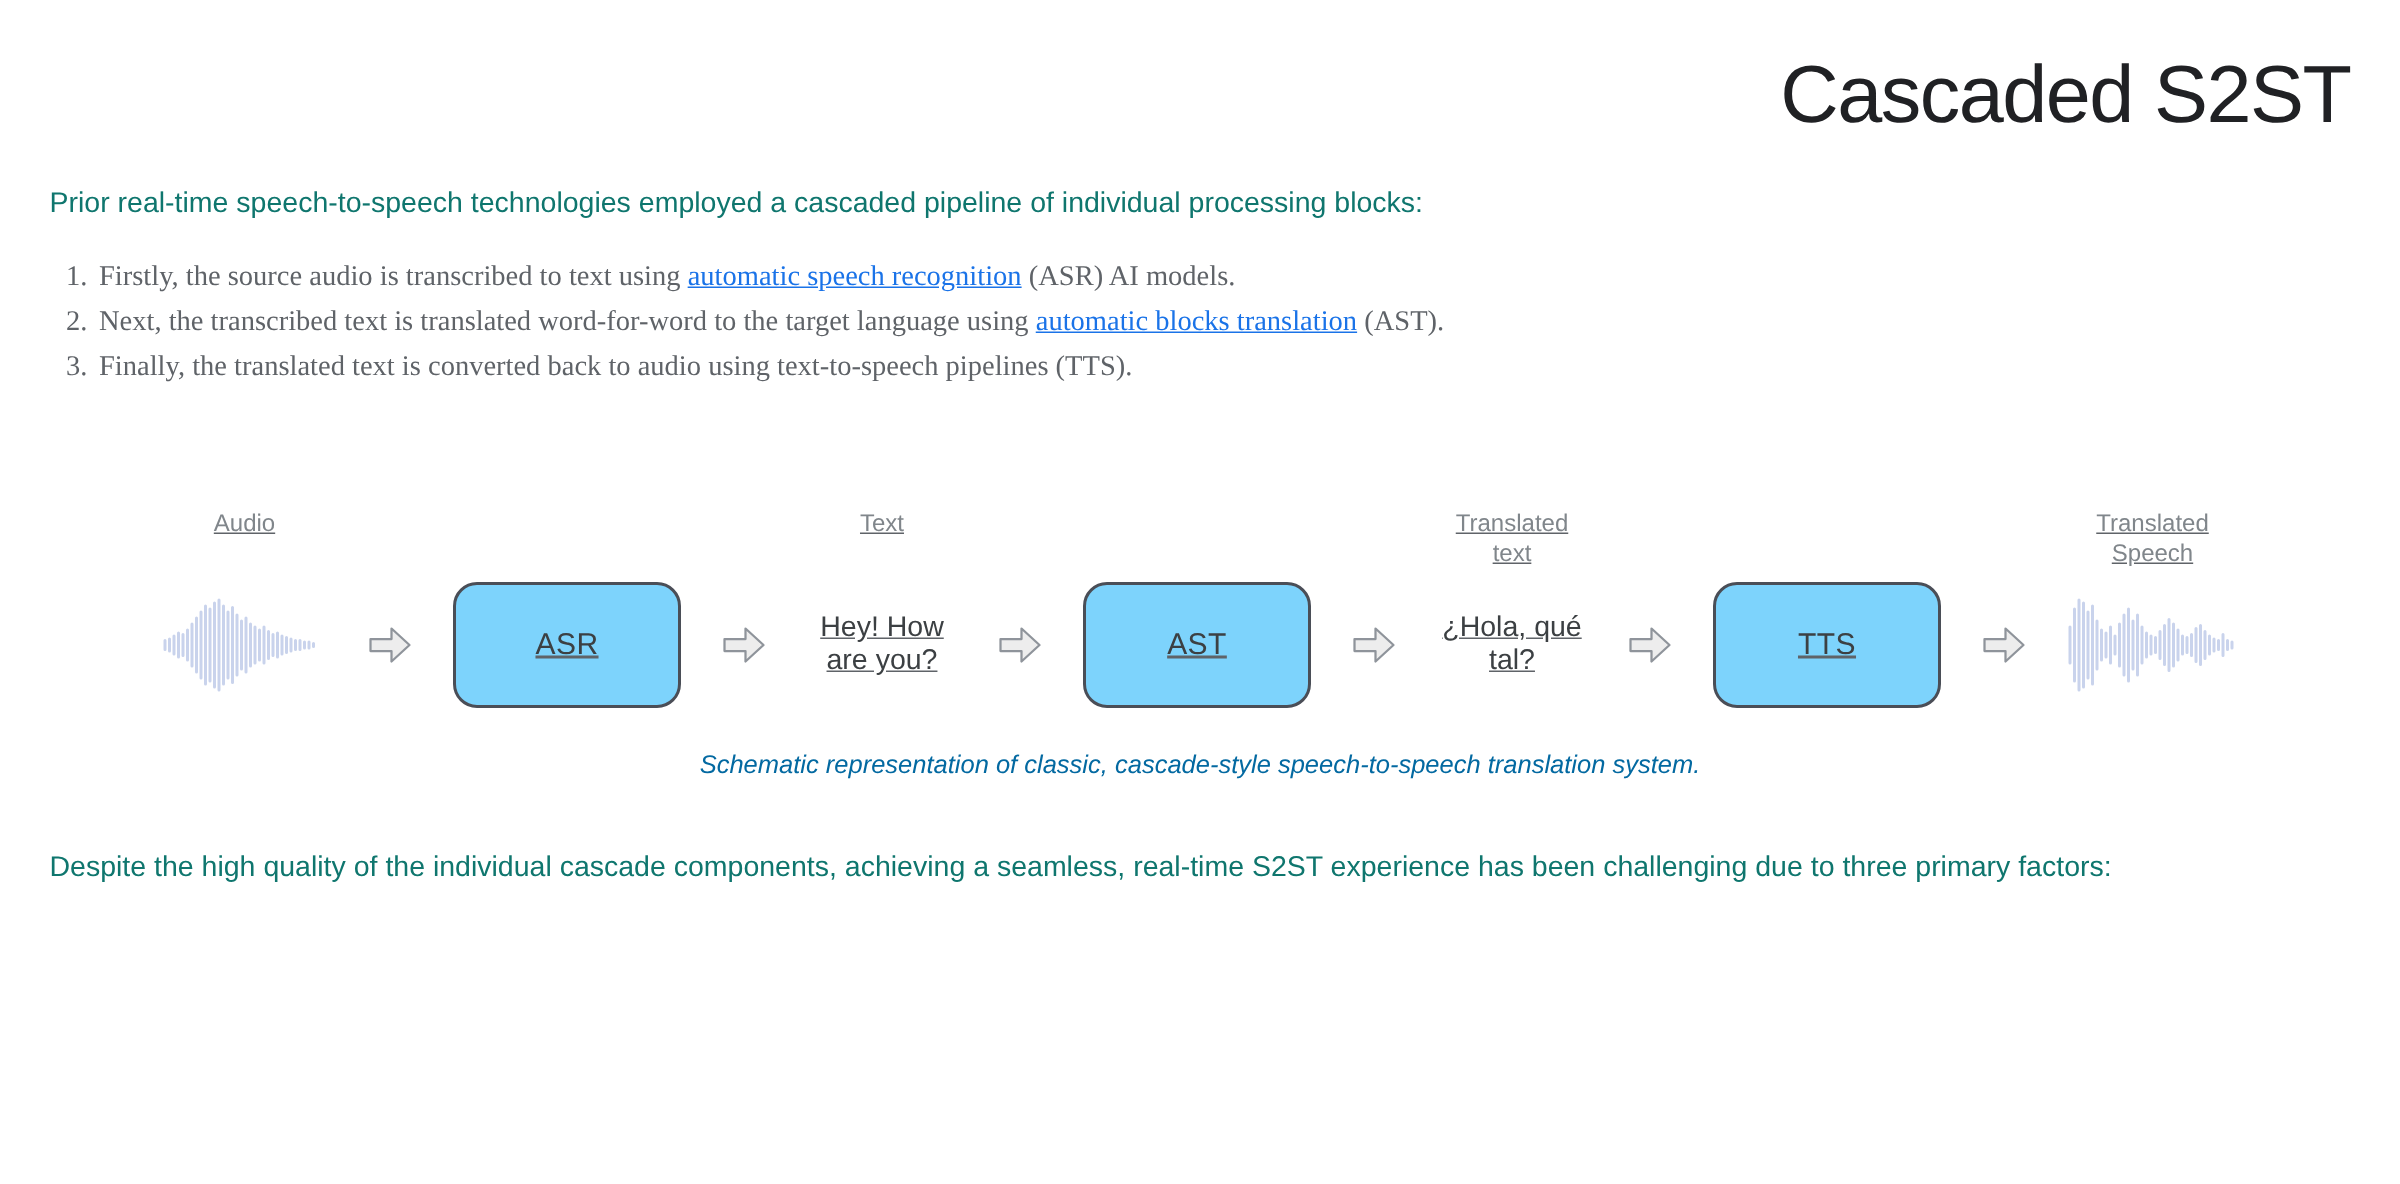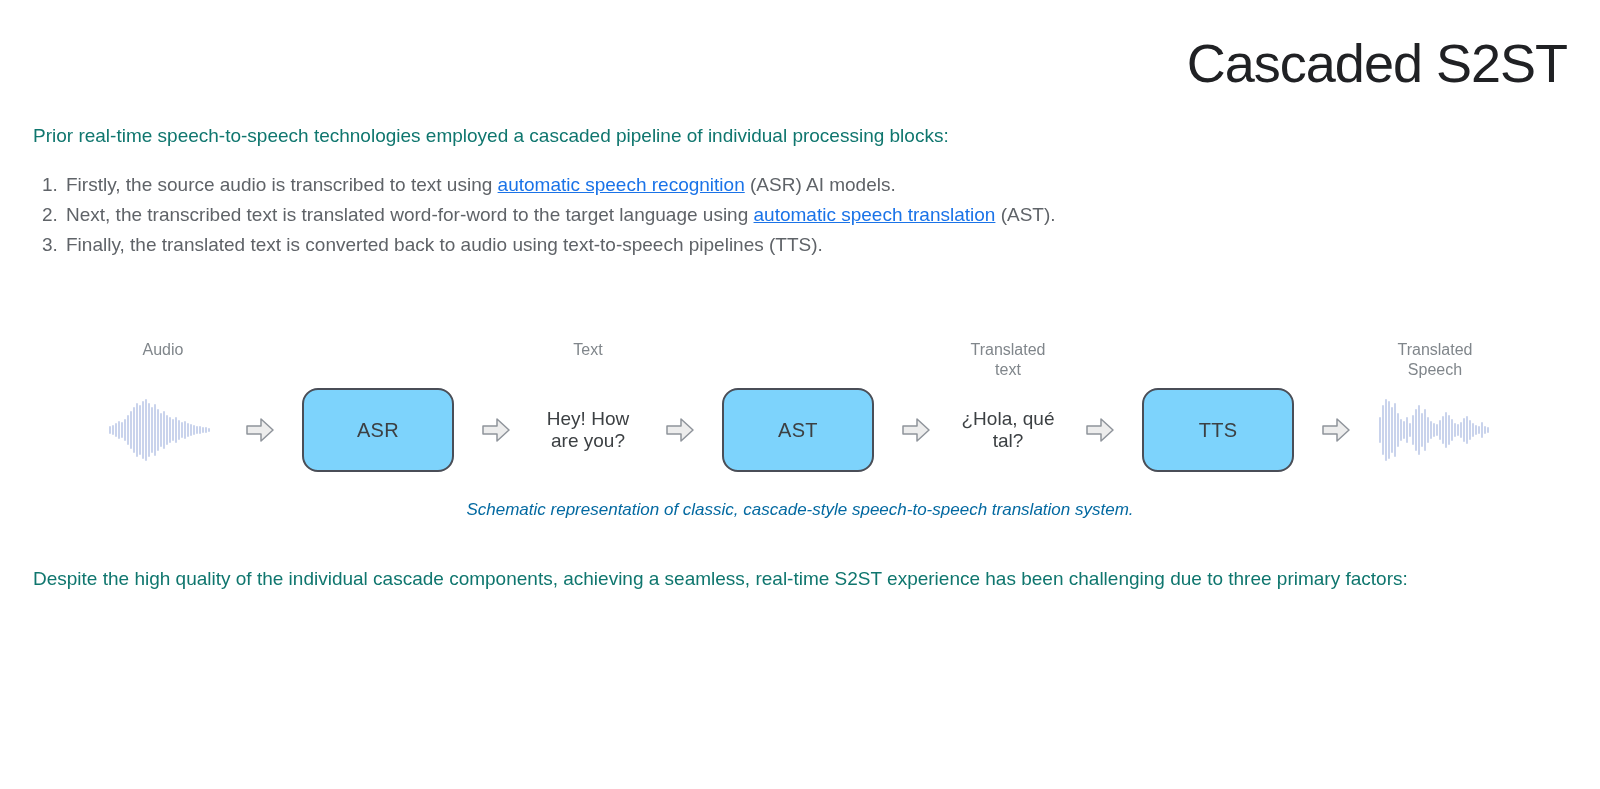--- a/index.html
+++ b/index.html
@@ -30,35 +30,36 @@
     margin: 0;
   }
 
   ol.doc-list {
     margin: 19px 0 0 0;
     padding: 0 0 0 30px;
     font-size: 19px;
     line-height: 30px;
     color: #5f6368;
   }
-  ol.doc-list li { padding-left: 3px; }
+  ol.doc-list li { padding-left: 3px; font-family: Liberation Serif, serif; }
 
   a.doc-link {
     color: #1a73e8;
     text-decoration: underline;
     cursor: pointer;
   }
 
   
   .diagram { margin-top: 80px; }
   .diagram-row {
     display: flex;
     justify-content: center;
     align-items: flex-start;
     gap: 25px;
+    text-decoration: underline;
   }
   .cell { display: flex; flex-direction: column; align-items: center; }
   .label-zone {
     height: 46px;
     display: flex;
     align-items: flex-start;
     justify-content: center;
     font-size: 16px;
     line-height: 20px;
     color: #80868b;
@@ -108,21 +109,21 @@
 <body>
 
 <div class="page">
 
   <h1 class="page-title">Cascaded S2ST</h1>
 
   <p class="body-text">Prior real-time speech-to-speech technologies employed a cascaded pipeline of individual processing blocks:</p>
 
   <ol class="doc-list">
     <li><span>Firstly, the source audio is transcribed to text using </span><a class="doc-link">automatic speech recognition</a><span> (ASR) AI models.</span></li>
-    <li><span>Next, the transcribed text is translated word-for-word to the target language using </span><a class="doc-link">automatic speech translation</a><span> (AST).</span></li>
+    <li><span>Next, the transcribed text is translated word-for-word to the target language using </span><a class="doc-link">automatic blocks translation</a><span> (AST).</span></li>
     <li><span>Finally, the translated text is converted back to audio using text-to-speech pipelines (TTS).</span><a class="doc-link"></a><span></span></li>
   </ol>
 
   <div class="diagram">
     <div class="diagram-row">
 
       <div class="cell">
         <div class="label-zone">Audio</div>
         <div class="content-zone">
           <svg width="110" height="70" viewBox="0 0 110 70" fill="none" stroke="#c9d3ec" stroke-width="2" stroke-linecap="round">

